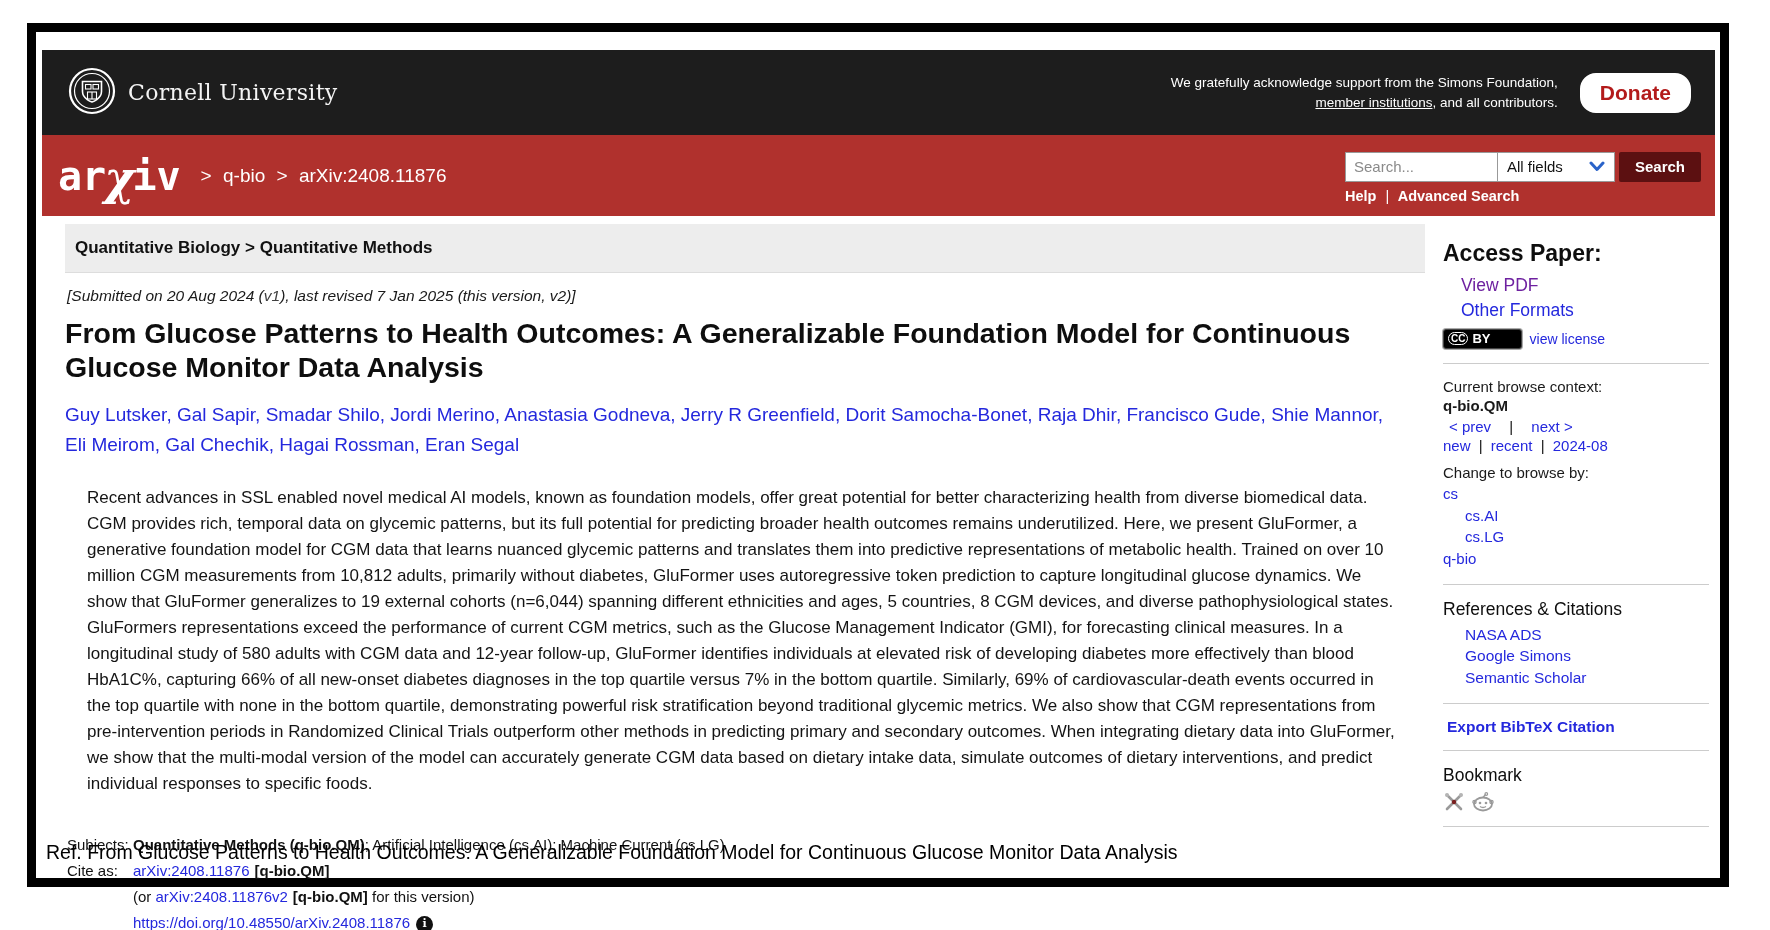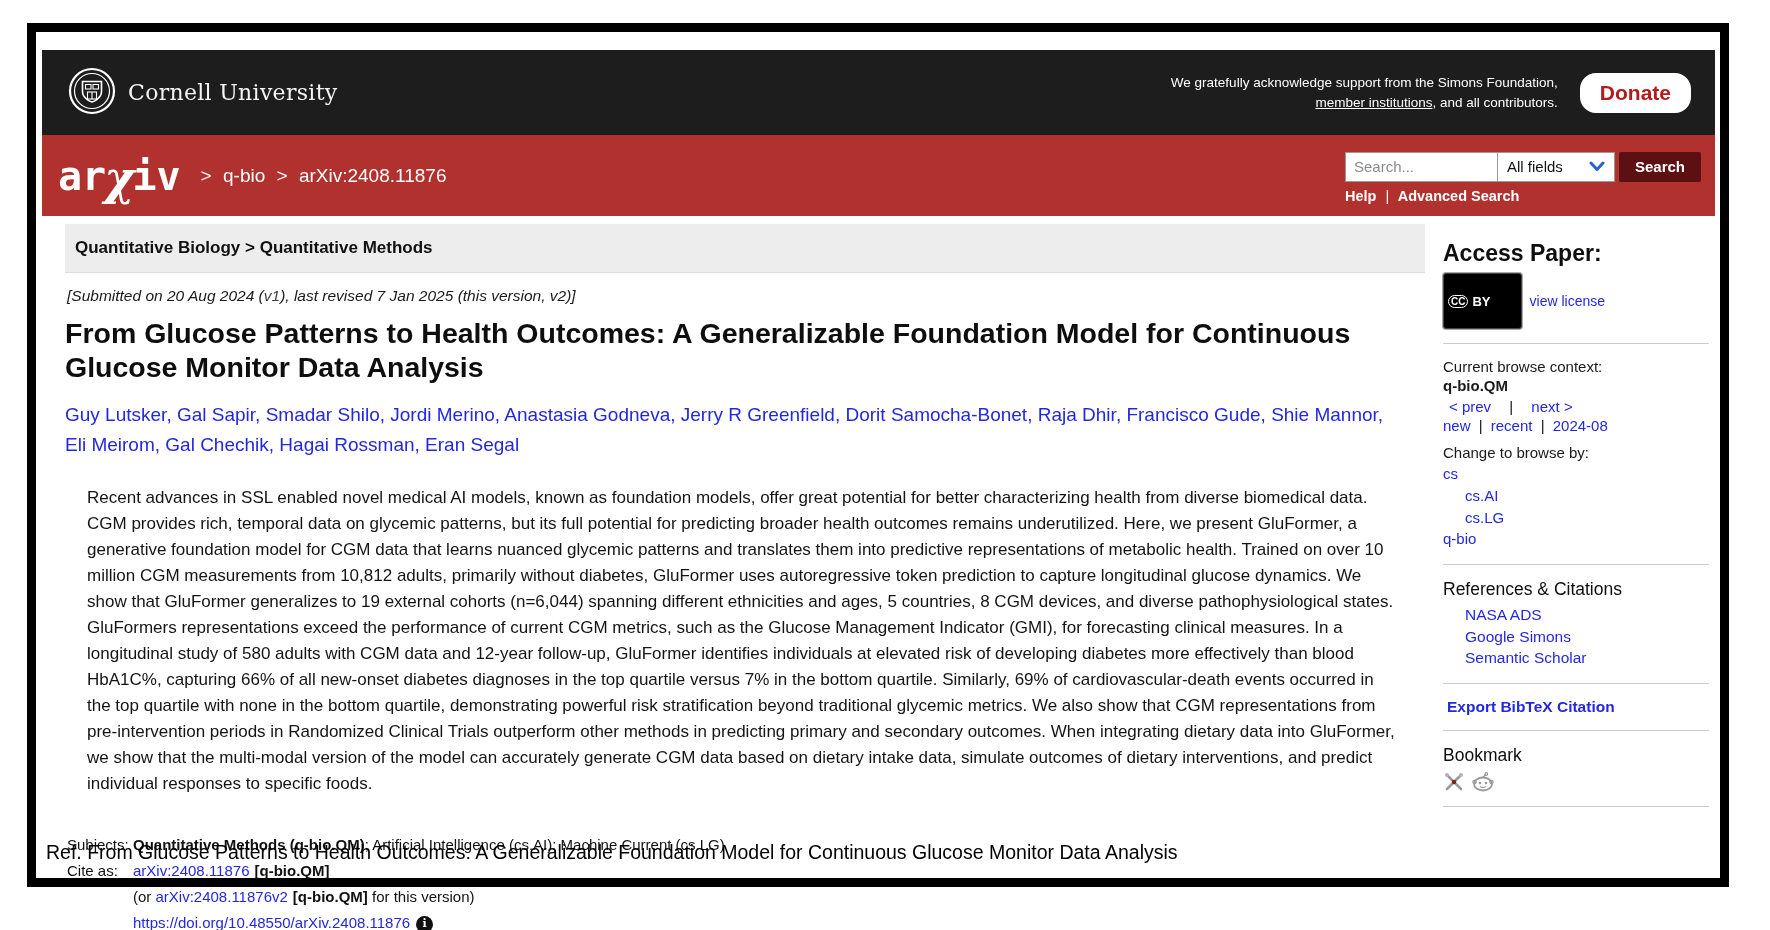--- a/index.html
+++ b/index.html
@@ -54,21 +54,21 @@
 
   
   .sidebar{flex:0 0 286px;padding:20px 6px 0 14px;box-sizing:border-box;font-size:15px;color:#1a1a1a;}
   .sidebar a{color:#2428dd;text-decoration:none;cursor:pointer;}
   .sb-sec{padding:4px 0 12px 0;}
   .sb-sep{border:none;border-top:1px solid #ccc;margin:2px 0 10px 0;}
   .access-title{font-size:23px;font-weight:bold;color:#0e0e0e;margin:0 0 6px 0;}
   .access-links{margin-left:18px;line-height:1.45;font-size:17.5px;}
   .access-links .pdf{color:#6e21a0;}
   .license-row{display:flex;align-items:center;gap:8px;margin-top:5px;}
-  .cc-badge{display:inline-flex;align-items:center;background:#000;border:1px solid #444;border-radius:3px;padding:19px 4px;height:16px;box-shadow:0 0 0 1px #aaa;}
+  .cc-badge{display:inline-flex;align-items:center;background:#000;border:1px solid #444;border-radius:3px;padding:1px 4px;height:16px;box-shadow:0 0 0 1px #aaa;}
   .cc-badge .cc{color:#fff;font-size:10px;font-weight:bold;border:1px solid #fff;border-radius:7px;padding:0 2px;margin-right:4px;line-height:11px;}
   .cc-badge .by{color:#fff;font-size:13px;font-weight:bold;margin-right:26px;text-align:center;}
   .license-row a{font-size:14px;}
   .bc-label{margin-bottom:2px;}
   .bc-value{font-weight:bold;margin-bottom:4px;}
   .prevnext{margin:2px 0 2px 6px;}
   .prevnext .pipe{color:#111;margin:0 14px;}
   .navline{margin:2px 0 10px 0;}
   .navline .pipe{color:#111;margin:0 4px;}
   .browse-items{line-height:1.45;}
@@ -176,20 +176,24 @@
           <div class="meta-row">
             <span class="meta-label"></span>
             <span class="meta-value"><a>https://doi.org/10.48550/arXiv.2408.11876</a><span class="info-icon">i</span></span>
           </div>
         </div>
       </div>
 
       <aside class="sidebar">
         <div class="sb-sec">
           <div class="access-title">Access Paper:</div>
+          <div class="access-links">
+            <div><a class="pdf">View PDF</a></div>
+            <div><a>Other Formats</a></div>
+          </div>
           <div class="license-row">
             <span class="cc-badge">
                 <span class="cc">CC</span>
                 <span class="by">BY</span>
               </span>
             <a>view license</a>
           </div>
         </div>
 
         <hr class="sb-sep">

